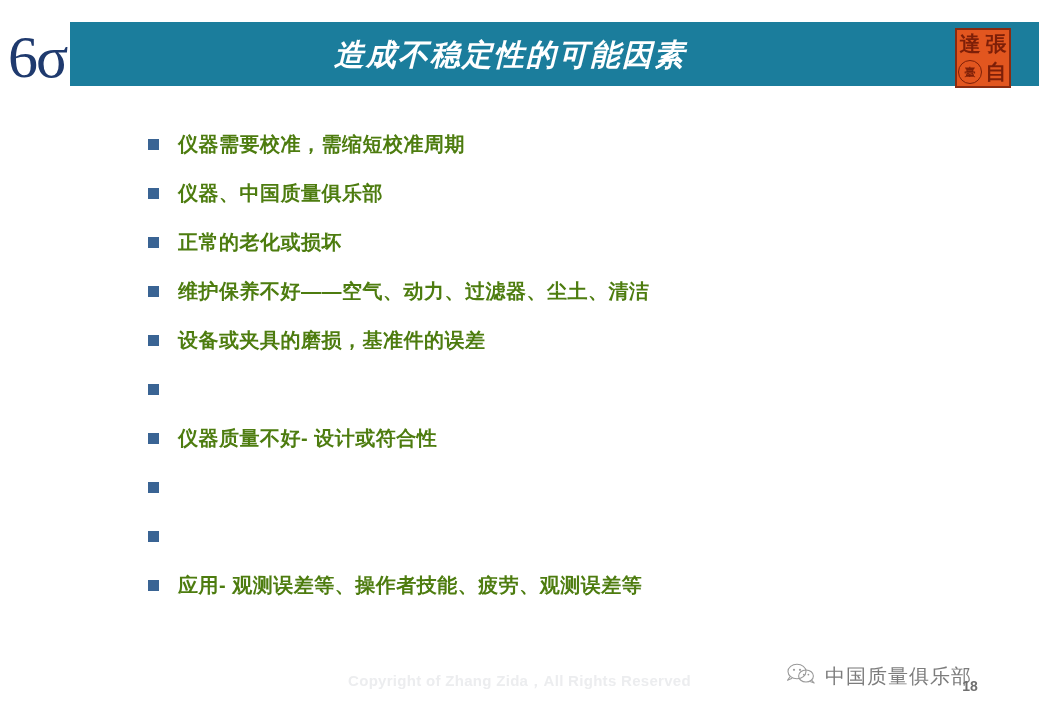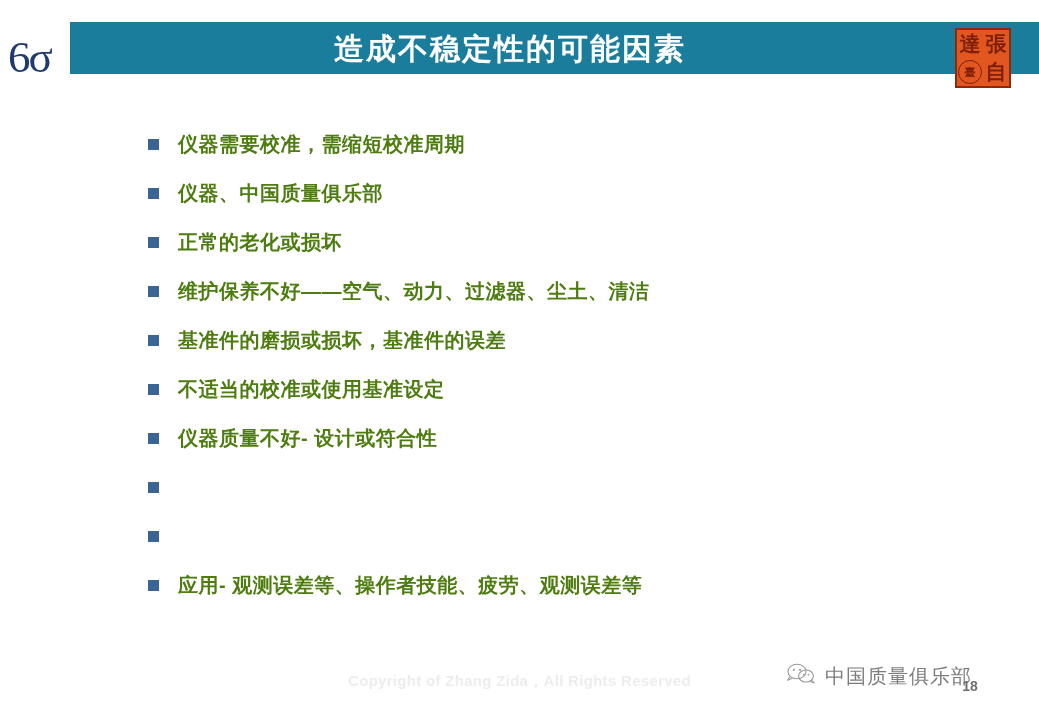--- a/index.html
+++ b/index.html
@@ -23,23 +23,24 @@
     height: 718px;
     background: #ffffff;
   }
 
   
   #header-banner {
     position: absolute;
     left: 70px;
     top: 22px;
     width: 969px;
-    height: 52px;
+    height: 64px;
     background: #1b7d9c;
     box-sizing: border-box;
+    font-style: italic;
   }
   #slide-title {
     position: absolute;
     left: 0;
     top: 50%;
     transform: translateY(-50%);
     width: 880px;
     text-align: center;
     color: #ffffff;
     font-size: 30px;
@@ -51,21 +52,21 @@
 
   
   #sigma-logo {
     position: absolute;
     left: 8px;
     top: 18px;
     width: 76px;
     height: 78px;
     color: #1f3a6e;
     font-family: "Liberation Serif", "DejaVu Serif", serif;
-    font-size: 45px;
+    font-size: 60px;
     line-height: 78px;
     font-weight: normal;
     letter-spacing: -2px;
     white-space: nowrap;
     z-index: 5;
   }
 
   
   #author-seal {
     position: absolute;
@@ -214,26 +215,25 @@
       <span class="bullet-text">正常的老化或损坏</span>
     </div>
 
     <div class="bullet-row">
       <span class="bullet-marker"></span>
       <span class="bullet-text">维护保养不好——空气、动力、过滤器、尘土、清洁</span>
     </div>
 
     <div class="bullet-row">
       <span class="bullet-marker"></span>
-      <span class="bullet-text">基准件的磨损或损坏，基准件的误差</span>
-    </div>
-
-    <div class="bullet-row">
-      <span class="bullet-marker"></span>
-      <span class="bullet-text">不适当的校准或使用基准设定</span>
+      <span class="bullet-text">设备或夹具的磨损，基准件的误差</span>
+    </div>
+
+    <div class="bullet-row">
+      <span class="bullet-marker"></span>
     </div>
 
     <div class="bullet-row">
       <span class="bullet-marker"></span>
       <span class="bullet-text">仪器质量不好- 设计或符合性</span>
     </div>
 
     <div class="bullet-row">
       <span class="bullet-marker"></span>
     </div>

